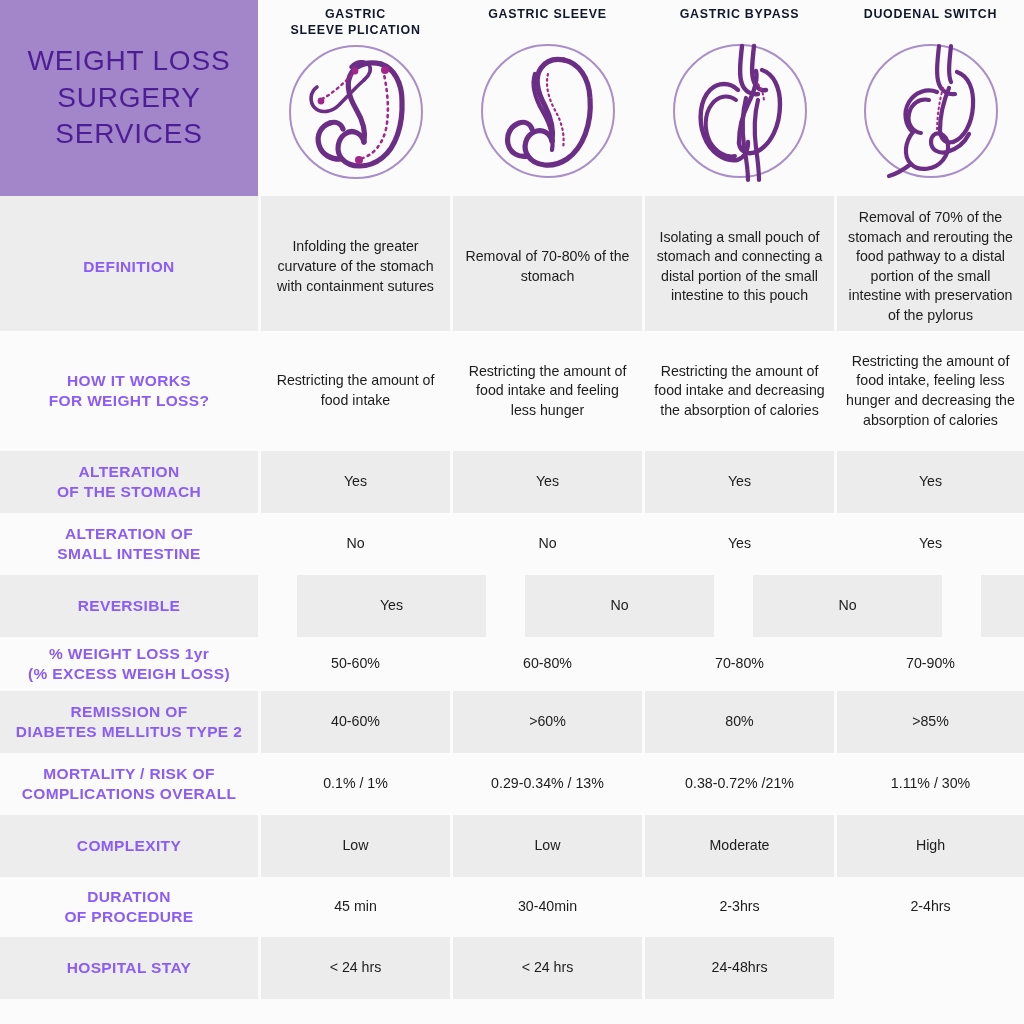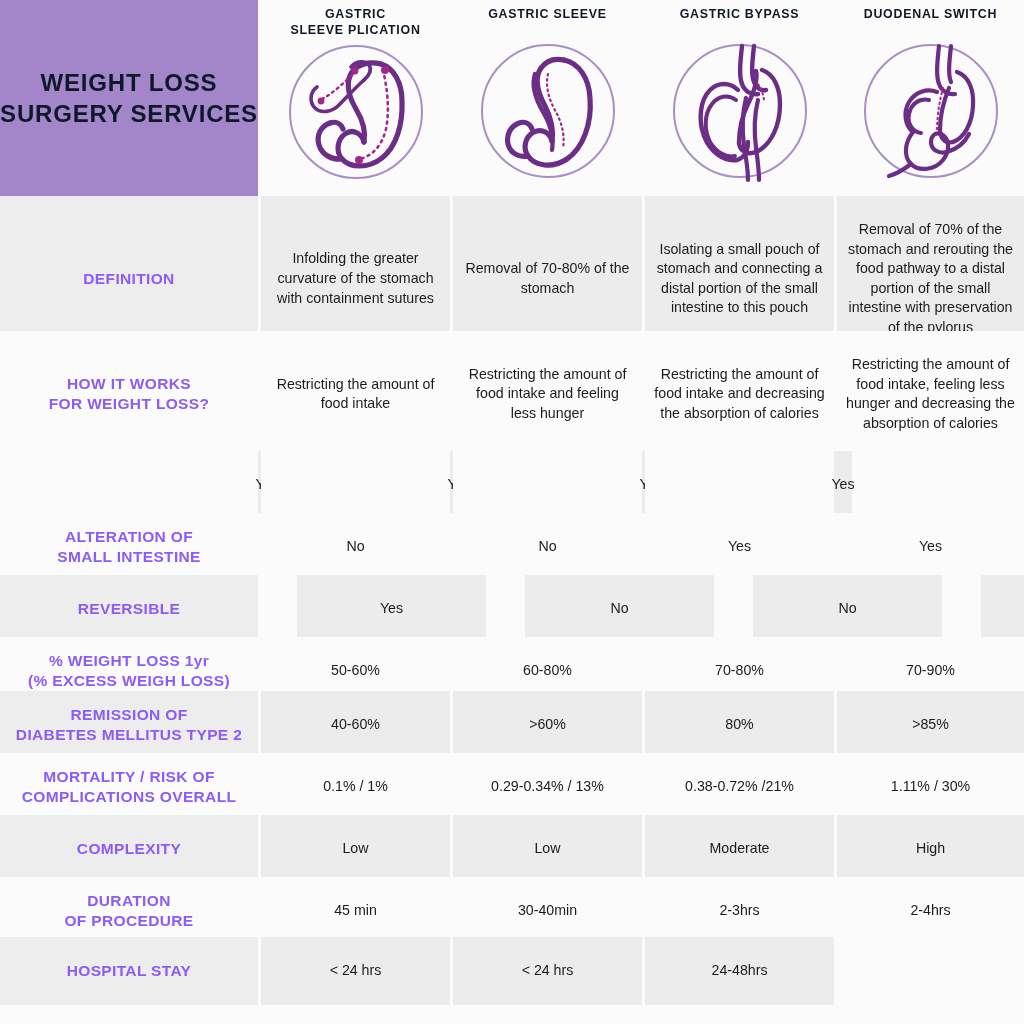--- a/index.html
+++ b/index.html
@@ -38,44 +38,44 @@
     padding: 4px 10px;
   }
   .data-cell {
     display: flex;
     align-items: center;
     justify-content: center;
     text-align: center;
     color: #1C1C1C;
     font-size: 14.2px;
     line-height: 1.38;
-    padding: 24px 9px;
+    padding: 12px 9px;
   }
 
   
   .sh .label-cell { background: #EDEDED; }
   .sh .data-cell  { background: #ECECEC; }
   .pl .label-cell { background: #FCFBFB; }
   .pl .data-cell  { background: #FCFBFB; }
 
   
   #header-row {
     display: grid;
     grid-template-columns: 258px 3px 189px 3px 189px 3px 189px 3px 187px;
     height: 196px;
   }
   #brand {
     background: #A385C9;
     display: flex; align-items: center; justify-content: center;
     text-align: center;
   }
   #brand .brand-text {
-    color: #0f172a;
-    font-weight: bold;
-    font-size: 24px;
+    color: #4c1d95;
+    font-weight: normal;
+    font-size: 28px;
     line-height: 1.3;
     letter-spacing: 0.8px;
   }
   .proc-head {
     background: #FCFBFB;
     display: flex;
     flex-direction: column;
     align-items: center;
     padding-top: 7px;
   }
@@ -225,20 +225,26 @@
         <div class="gap"></div>
         <div class="data-cell">Restricting the amount of food intake</div>
         <div class="gap"></div>
         <div class="data-cell">Restricting the amount of food intake and feeling less hunger</div>
         <div class="gap"></div>
         <div class="data-cell">Restricting the amount of food intake and decreasing the absorption of calories</div>
         <div class="gap"></div>
         <div class="data-cell">Restricting the amount of food intake, feeling less hunger and decreasing the absorption of calories</div>
       </div>
       <div class="row sh" style="height: 62px;">
+        <div class="label-cell">
+          <div>
+            <div>ALTERATION</div>
+            <div>OF THE STOMACH</div>
+          </div>
+        </div>
         <div class="gap"></div>
         <div class="data-cell">Yes</div>
         <div class="gap"></div>
         <div class="data-cell">Yes</div>
         <div class="gap"></div>
         <div class="data-cell">Yes</div>
         <div class="gap"></div>
         <div class="data-cell">Yes</div>
       </div>
       <div class="row pl" style="height: 62px; border-radius: 17px;">

